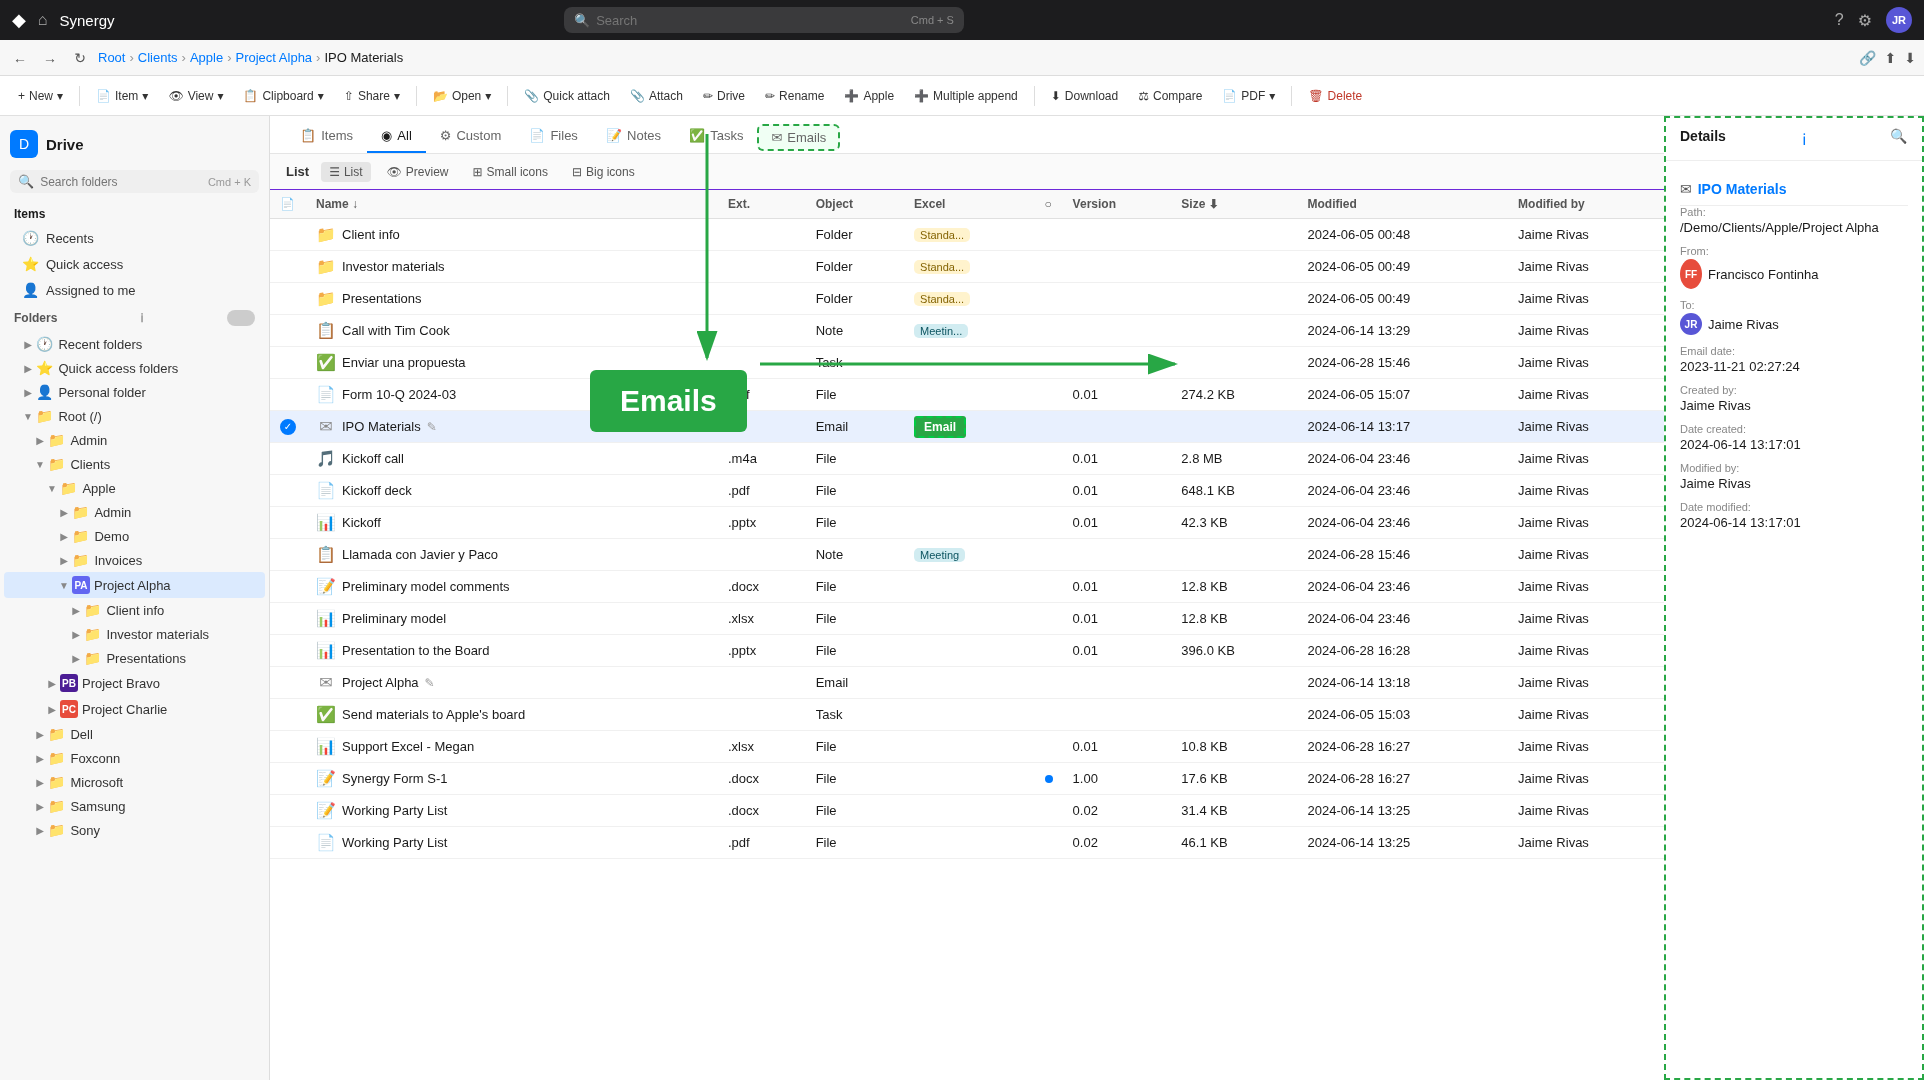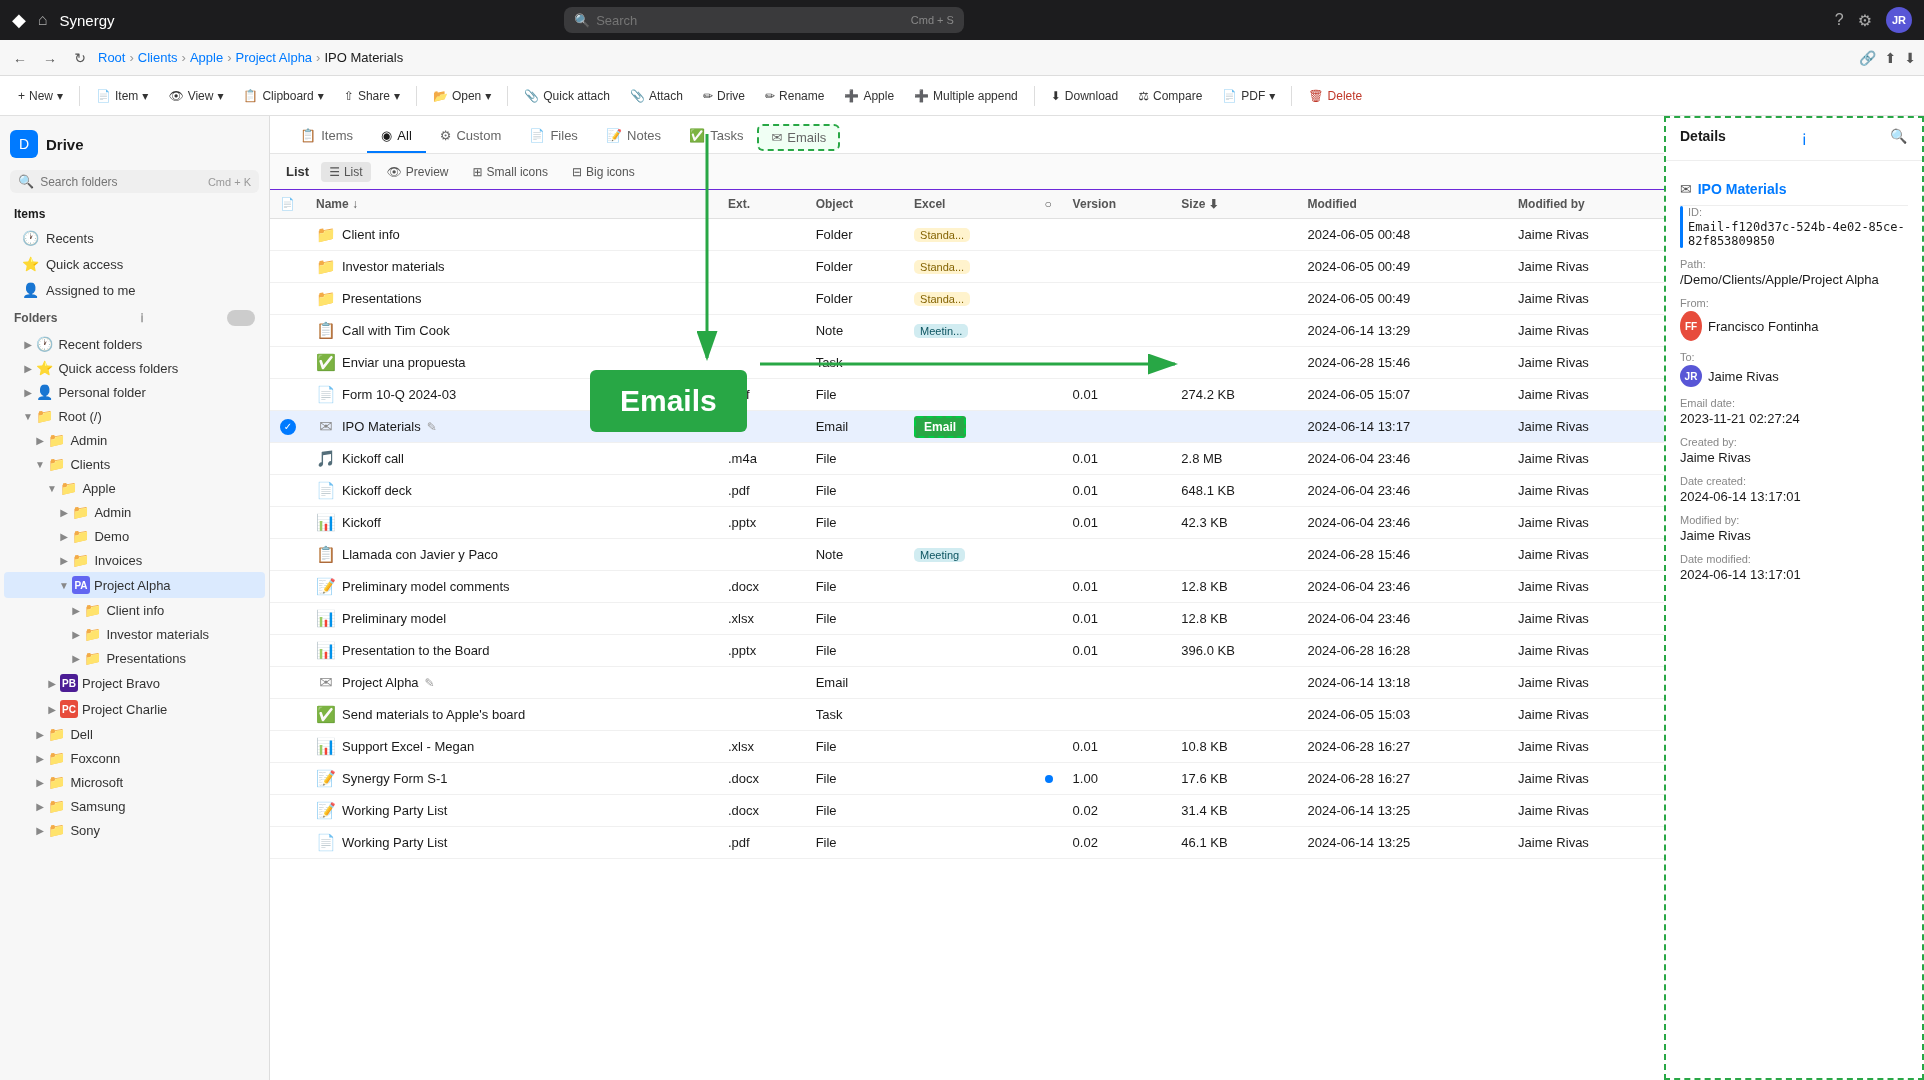--- a/index.html
+++ b/index.html
@@ -832,25 +832,20 @@
         <span style="color:#555;font-size:14px;cursor:pointer;margin-left:8px;">🔍</span>
       </div>
 
       <div class="details-info">
 
         <div class="details-item-title">
           <span class="icon">✉</span>
           <span class="details-item-title-text">IPO Materials</span>
         </div>
 
-        <div class="details-field" style="position:relative;padding-left:8px;">
-          <div style="position:absolute;left:0;top:0;bottom:0;width:3px;background:#007aff;border-radius:2px;"></div>
-          <div class="details-field-label">ID:</div>
-          <div class="details-field-value mono">Email-f120d37c-524b-4e02-85ce-82f853809850</div>
-        </div>
 
         <div class="details-field">
           <div class="details-field-label">Path:</div>
           <div class="details-field-value">/Demo/Clients/Apple/Project Alpha</div>
         </div>
 
         <div class="details-field">
           <div class="details-field-label">From:</div>
           <div class="details-from">
             <div class="avatar-ff">FF</div>

